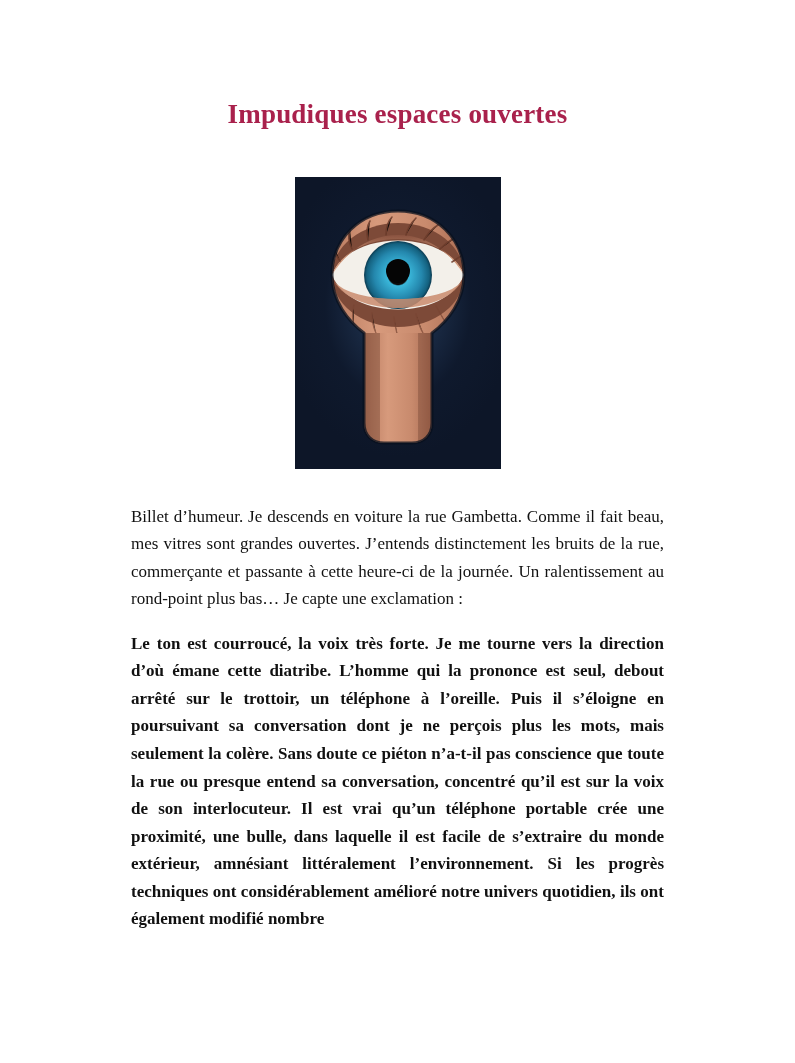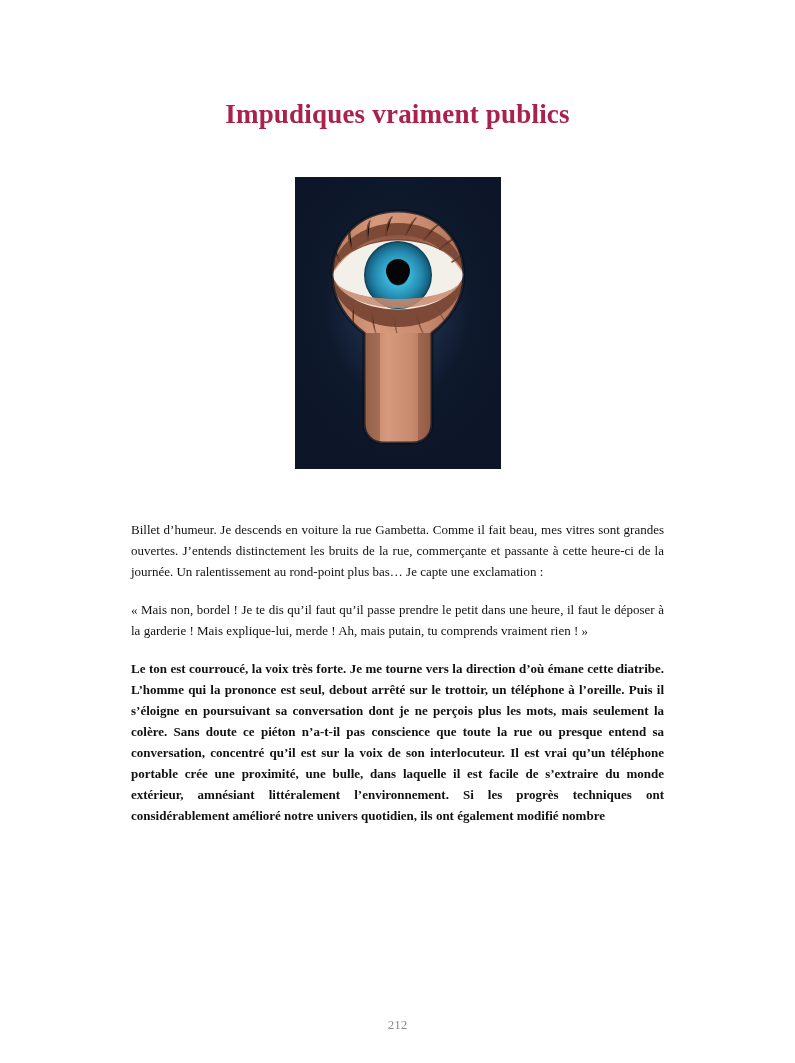--- a/index.html
+++ b/index.html
@@ -50,22 +50,22 @@
     background: radial-gradient(ellipse at center, rgba(60,95,140,0.55) 0%, rgba(20,35,60,0.25) 45%, rgba(10,18,32,0) 72%);
   }
   .keyhole {
     position: absolute;
     left: 50%;
     transform: translateX(-50%);
     top: 32px;
   }
   .body-copy {
     width: 533px;
-    margin-top: 50px;
-    font-size: 13px;
+    margin-top: 34px;
+    font-size: 17px;
     line-height: 1.62;
     text-align: justify;
     text-justify: inter-word;
   }
   .body-copy p {
     margin: 0 0 17px 0;
   }
   .body-copy p:last-child {
     margin-bottom: 0;
     font-weight: bold;
@@ -79,21 +79,21 @@
     font-size: 13px;
     color: #8a8a8a;
     font-family: "Liberation Serif", serif;
   }
 </style>
 </head>
 <body>
 
 <div class="page">
 
-  <h1 class="title">Impudiques vraiment publics</h1>
+  <h1 class="title">Impudiques espaces ouvertes</h1>
 
   <div class="figure">
     <div class="glow"></div>
     <svg class="keyhole" width="140" height="240" viewBox="0 0 140 240">
       <defs>
         <linearGradient id="skin" x1="0" y1="0" x2="1" y2="0">
           <stop offset="0%" stop-color="#b87a5f"></stop>
           <stop offset="35%" stop-color="#d79a7c"></stop>
           <stop offset="70%" stop-color="#c88a6d"></stop>
           <stop offset="100%" stop-color="#a96b52"></stop>
@@ -164,18 +164,16 @@
                L 56 234
                C 44 234 36 226 36 214
                L 36 124
                C 20 112 4 92 4 66
                C 4 30 32 2 70 2 Z" fill="none" stroke="rgba(8,16,30,0.75)" stroke-width="3"></path>
     </svg>
   </div>
 
   <div class="body-copy">
     <p>Billet d’humeur. Je descends en voiture la rue Gambetta. Comme il fait beau, mes vitres sont grandes ouvertes. J’entends distinctement les bruits de la rue, commerçante et passante à cette heure-ci de la journée. Un ralentissement au rond-point plus bas… Je capte une exclamation :</p>
-    <p>« Mais non, bordel ! Je te dis qu’il faut qu’il passe prendre le petit dans une heure, il faut le déposer à la garderie ! Mais explique-lui, merde ! Ah, mais putain, tu comprends vraiment rien ! »</p>
     <p>Le ton est courroucé, la voix très forte. Je me tourne vers la direction d’où émane cette diatribe. L’homme qui la prononce est seul, debout arrêté sur le trottoir, un téléphone à l’oreille. Puis il s’éloigne en poursuivant sa conversation dont je ne perçois plus les mots, mais seulement la colère. Sans doute ce piéton n’a-t-il pas conscience que toute la rue ou presque entend sa conversation, concentré qu’il est sur la voix de son interlocuteur. Il est vrai qu’un téléphone portable crée une proximité, une bulle, dans laquelle il est facile de s’extraire du monde extérieur, amnésiant littéralement l’environnement. Si les progrès techniques ont considérablement amélioré notre univers quotidien, ils ont également modifié nombre</p>
   </div>
 
-  <div class="folio">212</div>
 </div>
 
 </body></html>

